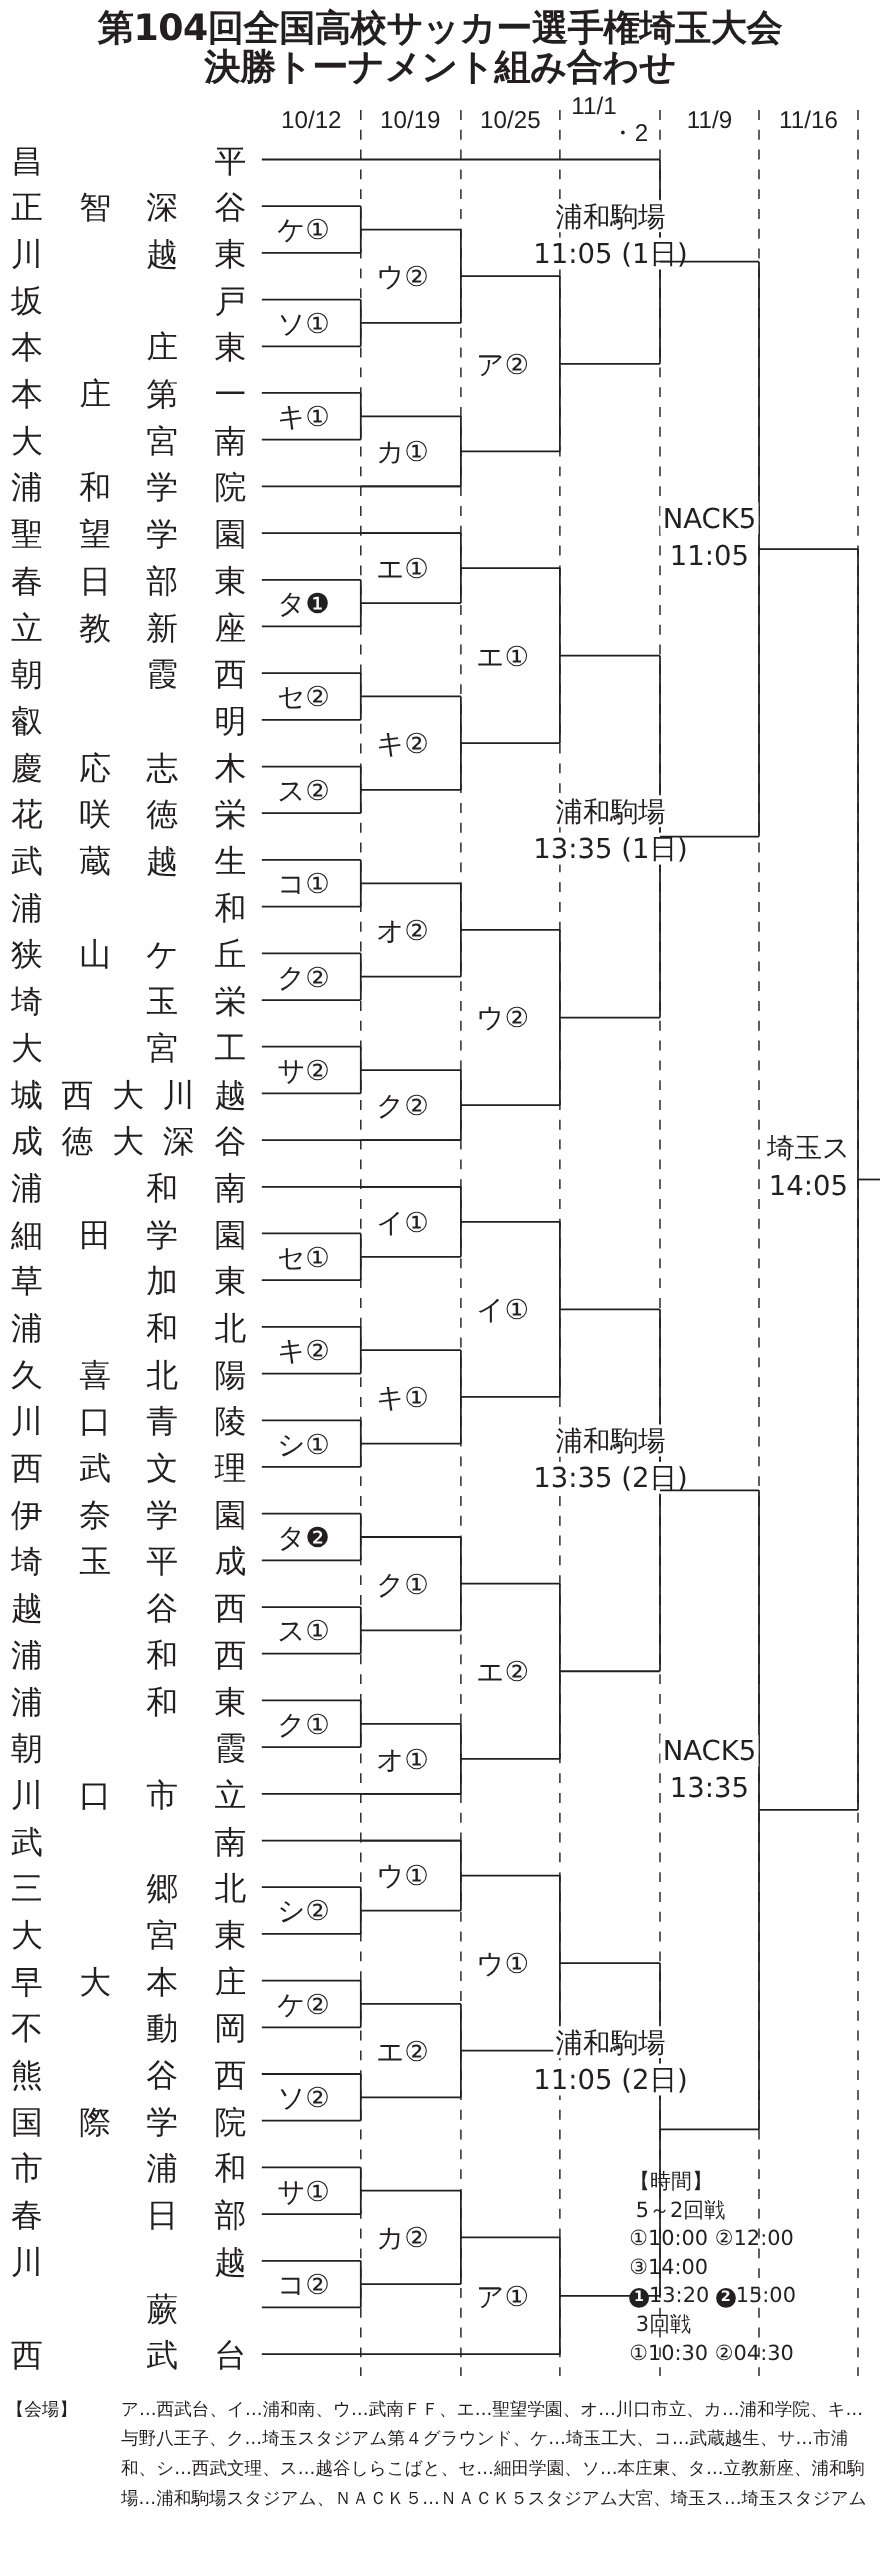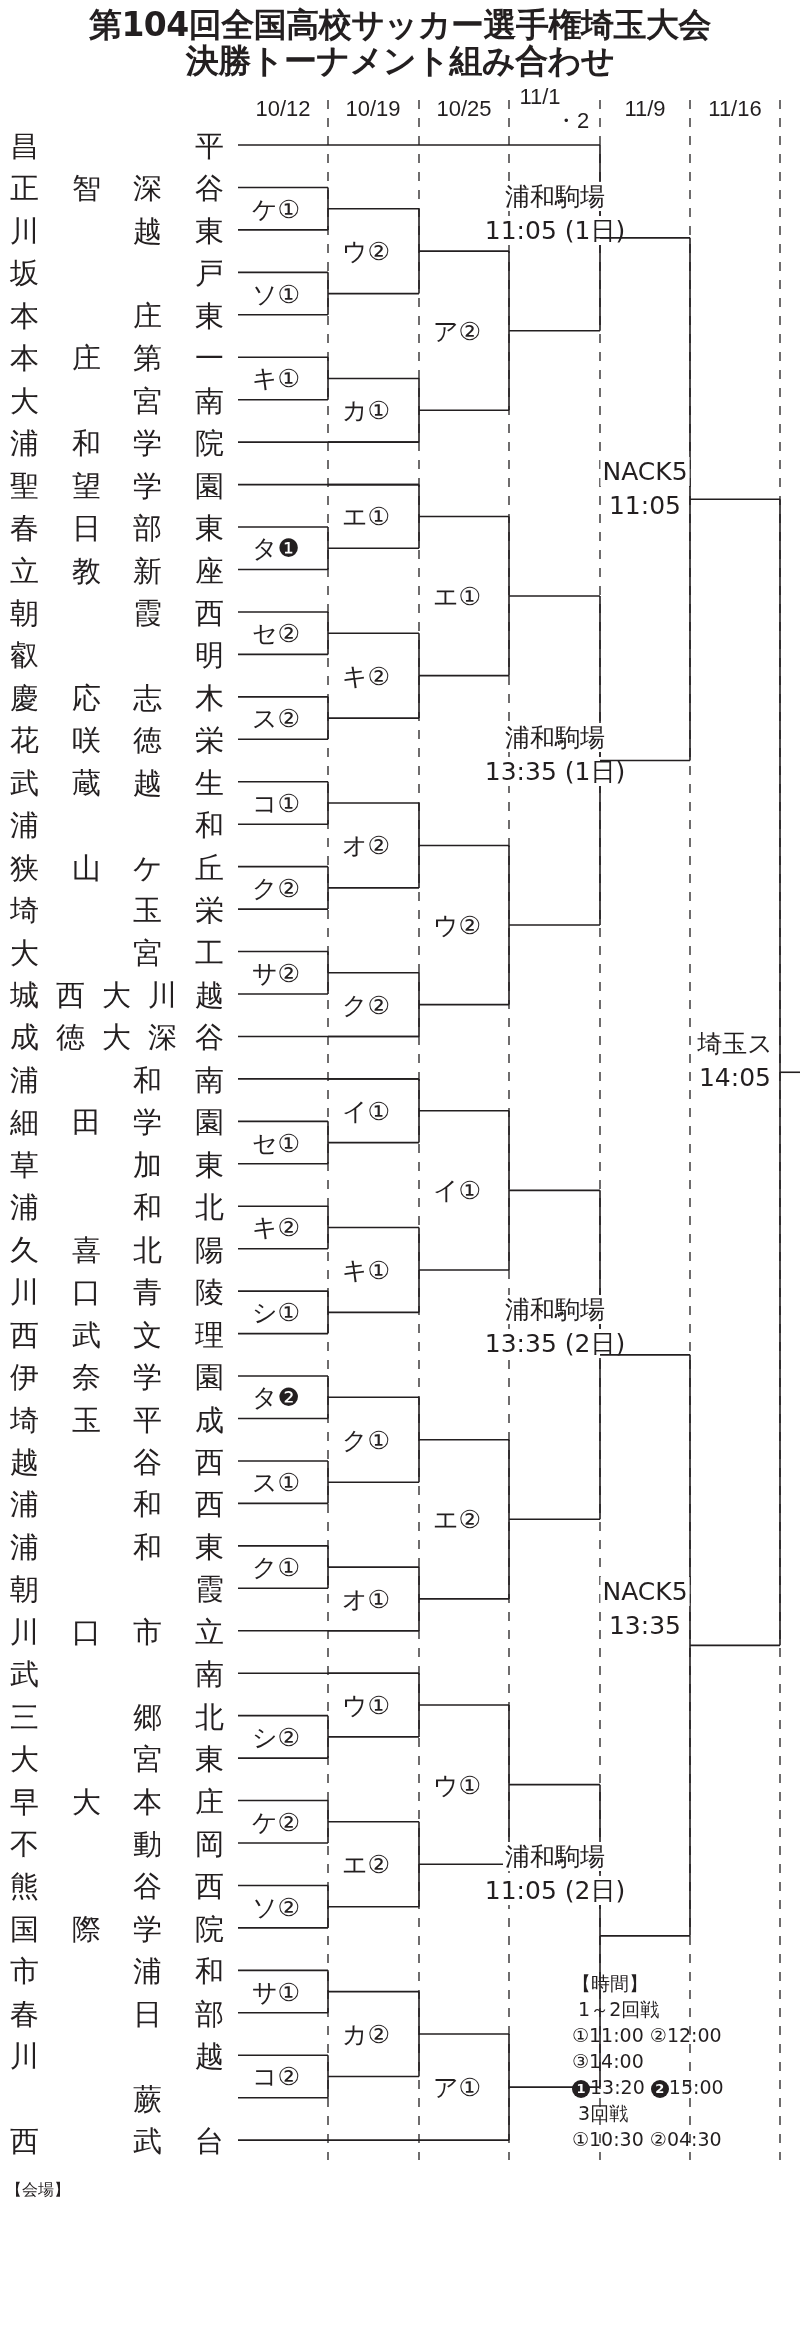--- a/index.html
+++ b/index.html
@@ -414,23 +414,24 @@
     <line x1="780" y1="499.1921875" x2="780" y2="1645.3421875000001" stroke="#231f20" stroke-width="1.6"></line>
     <line x1="780" y1="1072.2671875" x2="800" y2="1072.2671875" stroke="#231f20" stroke-width="1.6"></line>
     <rect x="694.203125" y="1029" width="80.59375" height="29" fill="#fff"></rect>
     <text x="735" y="1052" class="venue" text-anchor="start">埼玉ス</text>
     <rect x="696.9765625" y="1063" width="76.046875" height="29" fill="#fff"></rect>
     <text x="735" y="1086" class="venue" text-anchor="start">14:05</text>
   </svg>
 
 <div class="legend">
   <div>【時間】</div>
-  <div>&nbsp;<span>1～2回戦</span></div>
-  <div><span>①11:00</span> <span>②12:00</span></div>
+  <div>&nbsp;<span>5～2回戦</span></div>
+  <div><span>①10:00</span> <span>②12:00</span></div>
   <div><span>③14:00</span></div>
   <div><span class="bull">1</span><span>13:20</span> <span class="bull">2</span><span>15:00</span></div>
   <div>&nbsp;<span>3回戦</span></div>
   <div><span>①10:30</span> <span>②04:30</span></div>
 </div>
 
 <div class="footer">
   <span class="label">【会場】</span>
+  <div class="body">ア…西武台、イ…浦和南、ウ…武南ＦＦ、エ…聖望学園、オ…川口市立、カ…浦和学院、キ…与野八王子、ク…埼玉スタジアム第４グラウンド、ケ…埼玉工大、コ…武蔵越生、サ…市浦和、シ…西武文理、ス…越谷しらこばと、セ…細田学園、ソ…本庄東、タ…立教新座、浦和駒場…浦和駒場スタジアム、ＮＡＣＫ５…ＮＡＣＫ５スタジアム大宮、埼玉ス…埼玉スタジアム</div>
 </div>
 
 </body></html>

